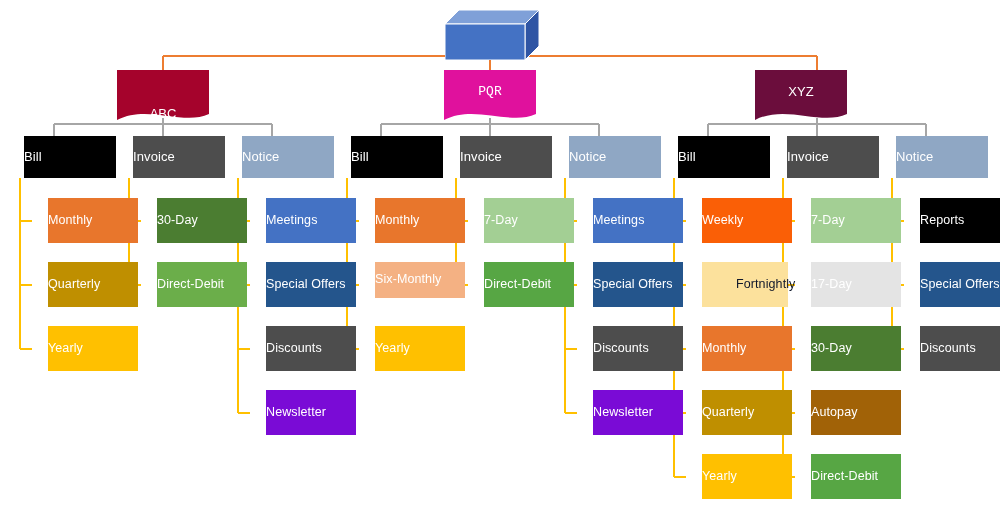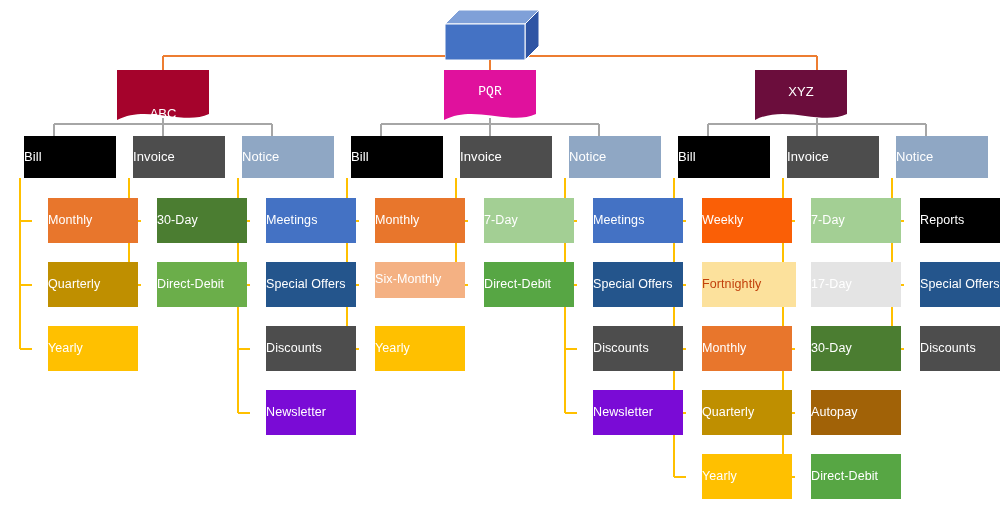--- a/index.html
+++ b/index.html
@@ -266,21 +266,21 @@
           <path d="M0,0 L92,0 L92,44 C66.24,56 30.360000000000003,34 0,50 Z" fill="#6B0D3C"></path>
         </svg>
         <div class="banner-label" style="top:14px;">XYZ</div>
       </div>
       <div class="node hdr" style="left: 662px; top: 136px; width: 92px; height: 42px; background: rgb(0, 0, 0);">
         <span>Bill</span>
       </div>
       <div class="node leaf" style="left: 686px; top: 198px; width: 90px; height: 45px; background: rgb(250, 95, 6); color: rgb(255, 255, 255);">
         <span>Weekly</span>
       </div>
-      <div class="node leaf" style="left: 686px; top: 262px; width: 94px; height: 45px; background: rgb(252, 225, 156); color: #c2410c;">
+      <div class="node leaf" style="left: 686px; top: 262px; width: 86px; height: 45px; background: rgb(252, 225, 156); color: #0f172a; padding-left: 34px;">
         <span>Fortnightly</span>
       </div>
       <div class="node leaf" style="left: 686px; top: 326px; width: 90px; height: 45px; background: rgb(232, 118, 44); color: rgb(255, 255, 255);">
         <span>Monthly</span>
       </div>
       <div class="node leaf" style="left: 686px; top: 390px; width: 90px; height: 45px; background: rgb(191, 143, 0); color: rgb(255, 255, 255);">
         <span>Quarterly</span>
       </div>
       <div class="node leaf" style="left: 686px; top: 454px; width: 90px; height: 45px; background: rgb(255, 192, 0); color: rgb(255, 255, 255);">
         <span>Yearly</span>

